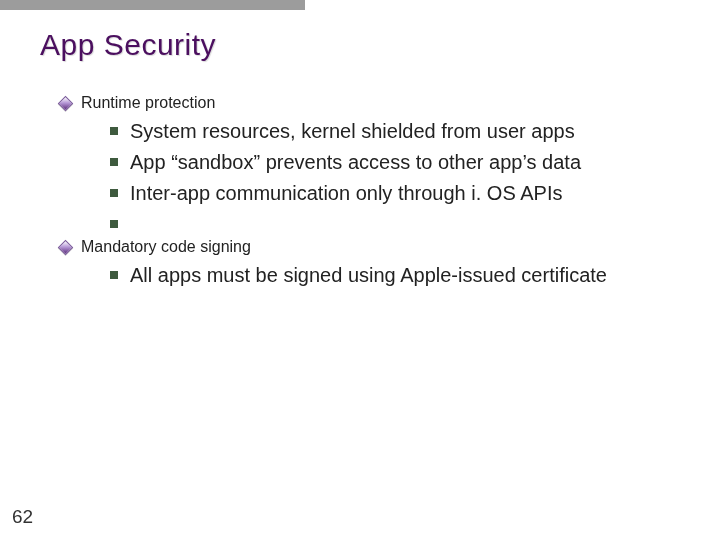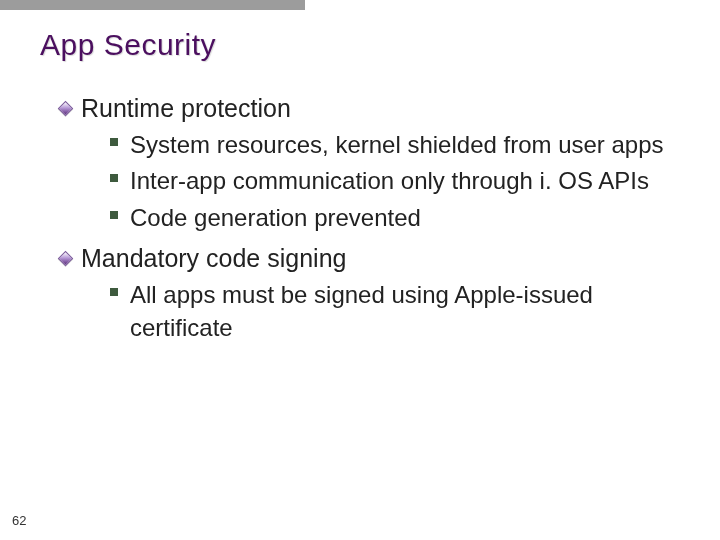--- a/index.html
+++ b/index.html
@@ -32,21 +32,21 @@
   .section {
     margin-left: 20px;
     margin-bottom: 10px;
   }
   .section-head {
     display: flex;
     align-items: center;
     margin-bottom: 6px;
   }
   .section-head .label {
-    font-size: 25px;
+    font-size: 16px;
     color: #222;
   }
   .diamond {
     width: 11px; height: 11px;
     transform: rotate(45deg);
     background: linear-gradient(135deg, #ffffff 0%, #b799d7 45%, #5a2a7a 100%);
     border: 1px solid #7a5a9a;
     margin-right: 10px;
     flex-shrink: 0;
     box-shadow: 0.5px 0.5px 0 rgba(0,0,0,0.2);
@@ -58,29 +58,29 @@
     margin-bottom: 4px;
   }
   .sub .sq {
     width: 8px; height: 8px;
     background: #3e5a3e;
     margin-top: 9px;
     margin-right: 12px;
     flex-shrink: 0;
   }
   .sub .txt {
-    font-size: 24px;
+    font-size: 20px;
     color: #222;
     line-height: 1.35;
   }
   .pagenum {
     position: absolute;
     left: 12px;
     bottom: 12px;
-    font-size: 13px;
+    font-size: 19px;
     color: #333;
   }
 </style>
 </head>
 <body>
 
 <div class="topbar"></div>
 
 <div class="slide">
   <h1 class="title">App Security</h1>
@@ -89,25 +89,28 @@
     <div class="section-head">
       <span class="diamond"></span>
       <span class="label">Runtime protection</span>
     </div>
     <div class="sub">
       <span class="sq"></span>
       <span class="txt">System resources, kernel shielded from user apps</span>
     </div>
     <div class="sub">
       <span class="sq"></span>
+      <span class="txt">App “sandbox” prevents access to other app’s data</span>
+    </div>
+    <div class="sub">
+      <span class="sq"></span>
       <span class="txt">Inter-app communication only through i. OS APIs</span>
     </div>
     <div class="sub">
       <span class="sq"></span>
-      <span class="txt">Code generation prevented</span>
     </div>
   </div>
 
   <div class="section">
     <div class="section-head">
       <span class="diamond"></span>
       <span class="label">Mandatory code signing</span>
     </div>
     <div class="sub">
       <span class="sq"></span>

